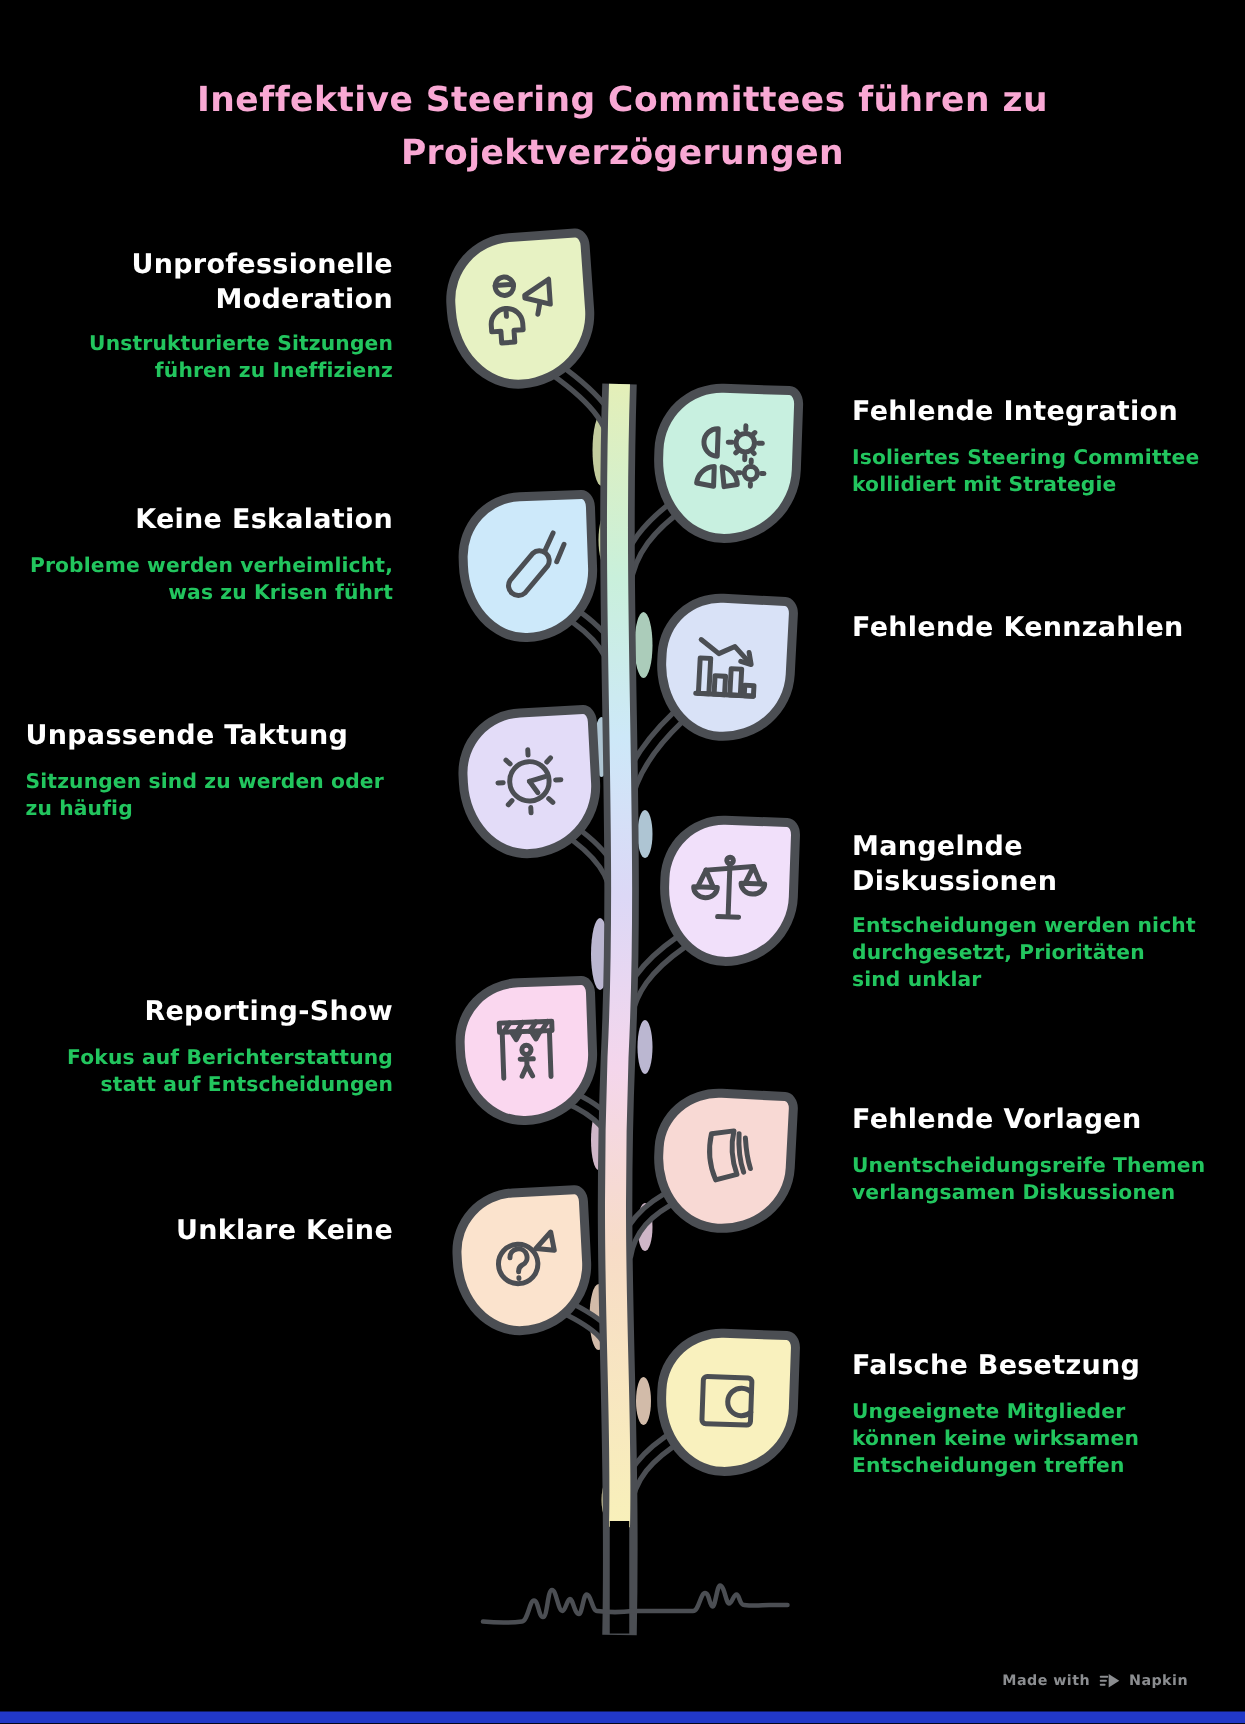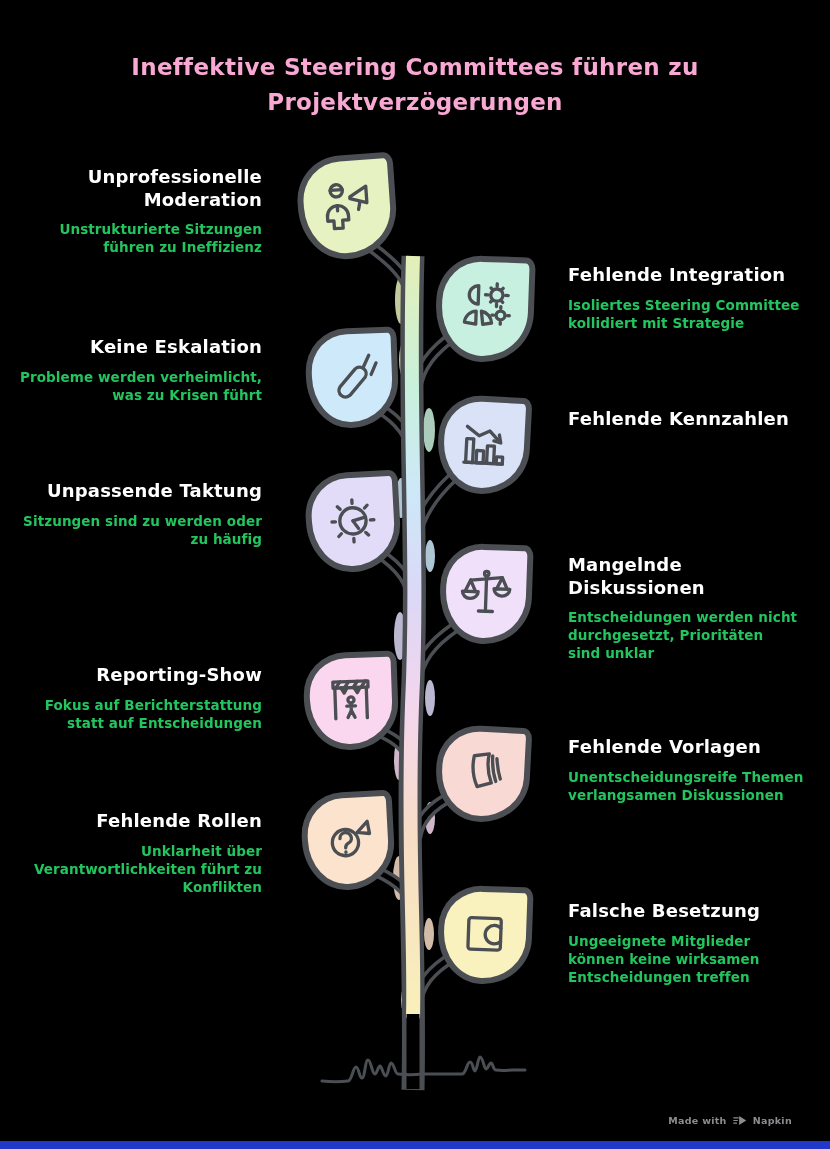--- a/index.html
+++ b/index.html
@@ -158,21 +158,21 @@
   </div>
       <div class="item">
     <div class="leaf" style="left: 306px; top: 472px; width: 94px; height: 100px; background: rgb(227, 220, 248); transform: rotate(-3deg);">
       <span class="icon-holder"><svg viewBox="0 0 64 64">
               <circle cx="32" cy="33" r="15"></circle>
               <path d="M32,33 L44,30"></path>
               <path d="M32,33 L38,42"></path>
               <path d="M32,13 v-4 M32,53 v4 M12,33 h-4 M52,33 h4 M18,19 l-3,-3 M46,19 l3,-3 M18,47 l-3,3 M46,47 l3,3"></path>
             </svg></span>
     </div>
-    <div class="text" style="top: 480px; width: 245px; right: 568px; text-align: right;">
+    <div class="text" style="top: 480px; width: 245px; right: 568px; text-align: left;">
       <div class="item-title">Unpassende Taktung</div>
       <div class="item-desc">Sitzungen sind zu werden oder zu häufig</div>
     </div>
   </div>
       <div class="item">
     <div class="leaf" style="left: 440px; top: 544px; width: 92px; height: 100px; background: rgb(241, 224, 250); transform: rotate(2deg);">
       <span class="icon-holder"><svg viewBox="0 0 64 64">
               <circle cx="32" cy="11" r="2.5"></circle>
               <path d="M32,14 V52"></path>
               <path d="M24,54 h16"></path>
@@ -221,22 +221,21 @@
       <div class="item">
     <div class="leaf" style="left: 302px; top: 792px; width: 92px; height: 98px; background: rgb(251, 227, 205); transform: rotate(-3deg);">
       <span class="icon-holder"><svg viewBox="0 0 64 64">
               <circle cx="29" cy="36" r="15"></circle>
               <path d="M23,31 a6.5,6.5 0 1 1 9,6 c-2.5,1.2 -3,2.5 -3,5"></path>
               <path d="M29,46.5 v0.6"></path>
               <path d="M43,25 L55,13 L57,27 z"></path>
             </svg></span>
     </div>
     <div class="text" style="top: 810px; width: 235px; right: 568px; text-align: right;">
-      <div class="item-title">Fehlende Rollen</div>
-      <div class="item-desc">Unklarheit über Verantwortlichkeiten führt zu Konflikten</div>
+      <div class="item-title">Unklare Keine</div>
     </div>
   </div>
       <div class="item">
     <div class="leaf" style="left: 438px; top: 886px; width: 94px; height: 98px; background: rgb(249, 241, 190); transform: rotate(2deg);">
       <span class="icon-holder"><svg viewBox="0 0 64 64">
               <rect x="13" y="15" width="37" height="36" rx="3"></rect>
               <path d="M50,26 a10.5,10.5 0 1 0 0,15"></path>
             </svg></span>
     </div>
     <div class="text" style="top: 900px; width: 240px; left: 568px;">

